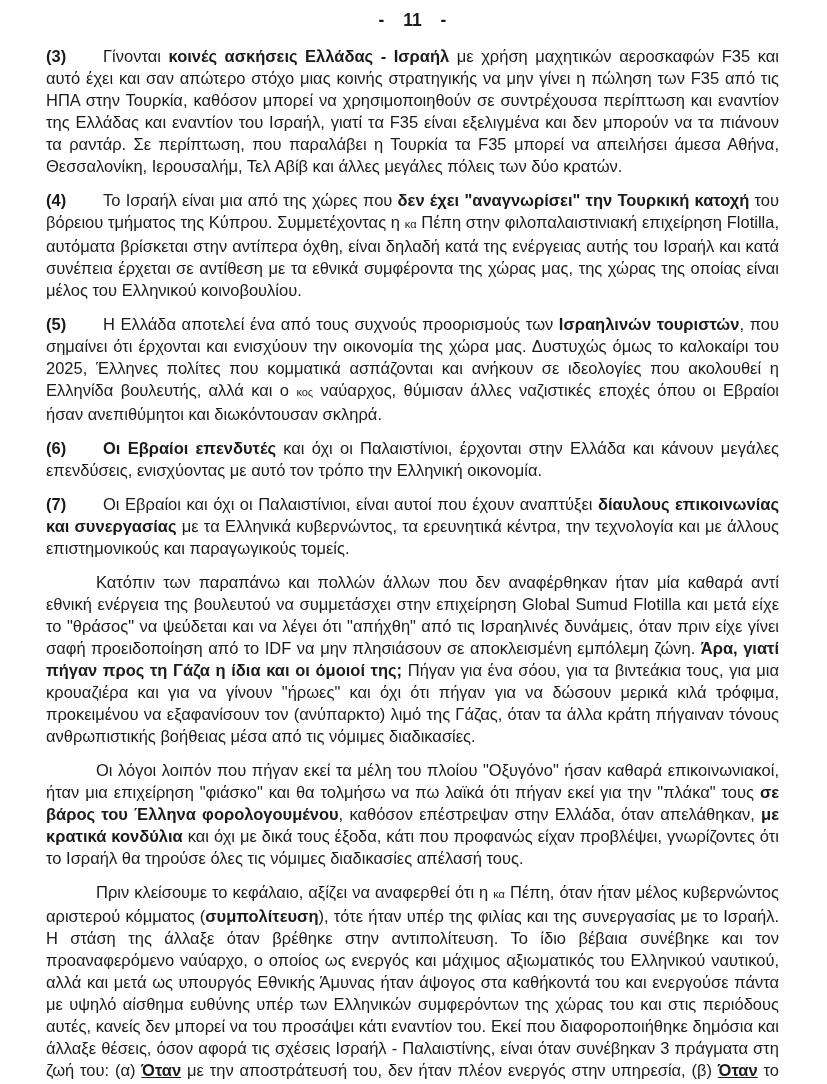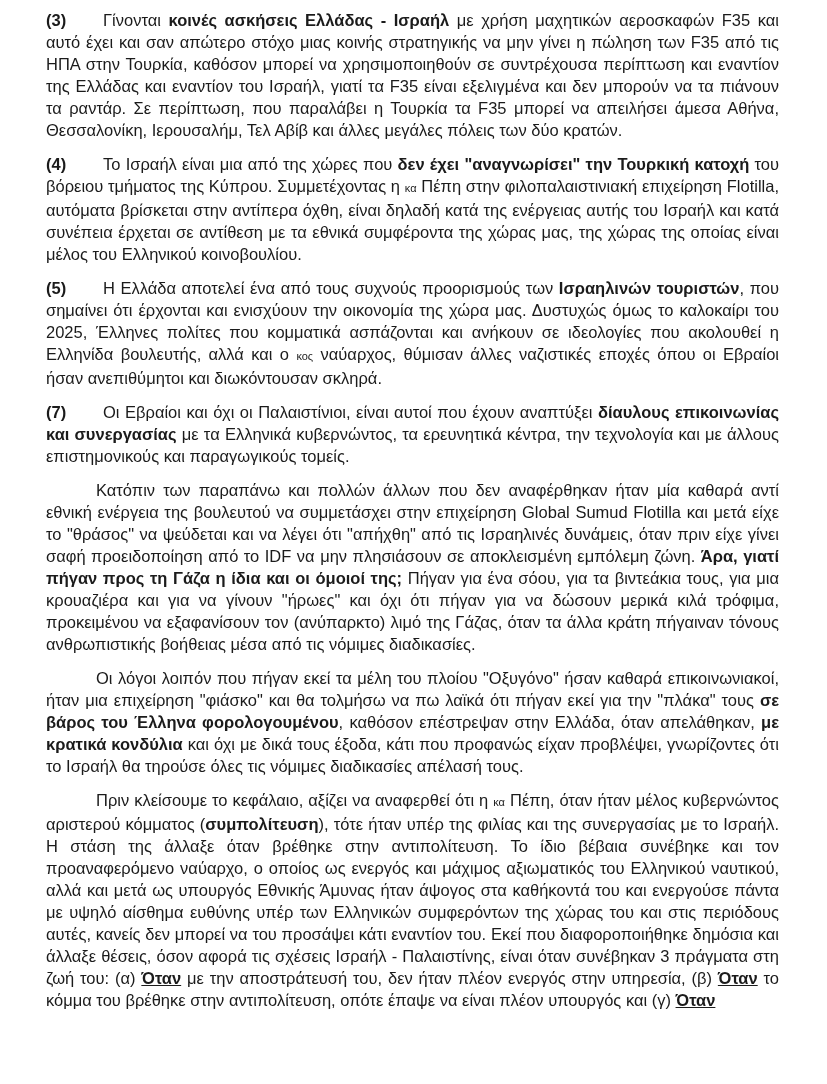--- a/index.html
+++ b/index.html
@@ -43,22 +43,24 @@
   }
   span.run-regular { font-weight: normal; }
   span.run-bold { font-weight: bold; }
   span.run-bold-underline { font-weight: bold; text-decoration: underline; margin-top: 32px; }
   span.run-small { font-size: 11px; }
 </style>
 </head>
 <body>
 
 <div class="page">
+  <div class="page-number">- 11 -</div>
   <div id="document-body">
       <p class="para numbered"><span class="num">(3)</span><span class="run-regular">Γίνονται </span><span class="run-bold">κοινές ασκήσεις Ελλάδας - Ισραήλ</span><span class="run-regular"> με χρήση μαχητικών αεροσκαφών F35 και αυτό έχει και σαν απώτερο στόχο μιας κοινής στρατηγικής να μην γίνει η πώληση των F35 από τις ΗΠΑ στην Τουρκία, καθόσον μπορεί να χρησιμοποιηθούν σε συντρέχουσα περίπτωση και εναντίον της Ελλάδας και εναντίον του Ισραήλ, γιατί τα F35 είναι εξελιγμένα και δεν μπορούν να τα πιάνουν τα ραντάρ. Σε περίπτωση, που παραλάβει η Τουρκία τα F35 μπορεί να απειλήσει άμεσα Αθήνα, Θεσσαλονίκη, Ιερουσαλήμ, Τελ Αβίβ και άλλες μεγάλες πόλεις των δύο κρατών.</span></p>
       <p class="para numbered"><span class="num">(4)</span><span class="run-regular">Το Ισραήλ είναι μια από της χώρες που </span><span class="run-bold">δεν έχει "αναγνωρίσει" την Τουρκική κατοχή</span><span class="run-regular"> του βόρειου τμήματος της Κύπρου. Συμμετέχοντας η </span><span class="run-small">κα</span><span class="run-regular"> Πέπη στην φιλοπαλαιστινιακή επιχείρηση Flotilla, αυτόματα βρίσκεται στην αντίπερα όχθη, είναι δηλαδή κατά της ενέργειας αυτής του Ισραήλ και κατά συνέπεια έρχεται σε αντίθεση με τα εθνικά συμφέροντα της χώρας μας, της χώρας της οποίας είναι μέλος του Ελληνικού κοινοβουλίου.</span></p>
       <p class="para numbered"><span class="num">(5)</span><span class="run-regular">Η Ελλάδα αποτελεί ένα από τους συχνούς προορισμούς των </span><span class="run-bold">Ισραηλινών τουριστών</span><span class="run-regular">, που σημαίνει ότι έρχονται και ενισχύουν την οικονομία της χώρα μας. Δυστυχώς όμως το καλοκαίρι του 2025, Έλληνες πολίτες που κομματικά ασπάζονται και ανήκουν σε ιδεολογίες που ακολουθεί η Ελληνίδα βουλευτής, αλλά και ο </span><span class="run-small">κος</span><span class="run-regular"> ναύαρχος, θύμισαν άλλες ναζιστικές εποχές όπου οι Εβραίοι ήσαν ανεπιθύμητοι και διωκόντουσαν σκληρά.</span></p>
+      <p class="para numbered"><span class="num">(6)</span><span class="run-bold">Οι Εβραίοι επενδυτές</span><span class="run-regular"> και όχι οι Παλαιστίνιοι, έρχονται στην Ελλάδα και κάνουν μεγάλες επενδύσεις, ενισχύοντας με αυτό τον τρόπο την Ελληνική οικονομία.</span></p>
       <p class="para numbered"><span class="num">(7)</span><span class="run-regular">Οι Εβραίοι και όχι οι Παλαιστίνιοι, είναι αυτοί που έχουν αναπτύξει </span><span class="run-bold">δίαυλους επικοινωνίας και συνεργασίας</span><span class="run-regular"> με τα Ελληνικά κυβερνώντος, τα ερευνητικά κέντρα, την τεχνολογία και με άλλους επιστημονικούς και παραγωγικούς τομείς.</span></p>
       <p class="para indented"><span class="run-regular">Κατόπιν των παραπάνω και πολλών άλλων που δεν αναφέρθηκαν ήταν μία καθαρά αντί εθνική ενέργεια της βουλευτού να συμμετάσχει στην επιχείρηση Global Sumud Flotilla και μετά είχε το "θράσος" να ψεύδεται και να λέγει ότι "απήχθη" από τις Ισραηλινές δυνάμεις, όταν πριν είχε γίνει σαφή προειδοποίηση από το IDF να μην πλησιάσουν σε αποκλεισμένη εμπόλεμη ζώνη. </span><span class="run-bold">Άρα, γιατί πήγαν προς τη Γάζα η ίδια και οι όμοιοί της;</span><span class="run-regular"> Πήγαν για ένα σόου, για τα βιντεάκια τους, για μια κρουαζιέρα και για να γίνουν "ήρωες" και όχι ότι πήγαν για να δώσουν μερικά κιλά τρόφιμα, προκειμένου να εξαφανίσουν τον (ανύπαρκτο) λιμό της Γάζας, όταν τα άλλα κράτη πήγαιναν τόνους ανθρωπιστικής βοήθειας μέσα από τις νόμιμες διαδικασίες.</span></p>
       <p class="para indented"><span class="run-regular">Οι λόγοι λοιπόν που πήγαν εκεί τα μέλη του πλοίου "Οξυγόνο" ήσαν καθαρά επικοινωνιακοί, ήταν μια επιχείρηση "φιάσκο" και θα τολμήσω να πω λαϊκά ότι πήγαν εκεί για την "πλάκα" τους </span><span class="run-bold">σε βάρος του Έλληνα φορολογουμένου</span><span class="run-regular">, καθόσον επέστρεψαν στην Ελλάδα, όταν απελάθηκαν, </span><span class="run-bold">με κρατικά κονδύλια</span><span class="run-regular"> και όχι με δικά τους έξοδα, κάτι που προφανώς είχαν προβλέψει, γνωρίζοντες ότι το Ισραήλ θα τηρούσε όλες τις νόμιμες διαδικασίες απέλασή τους.</span></p>
       <p class="para indented"><span class="run-regular">Πριν κλείσουμε το κεφάλαιο, αξίζει να αναφερθεί ότι η </span><span class="run-small">κα</span><span class="run-regular"> Πέπη, όταν ήταν μέλος κυβερνώντος αριστερού κόμματος (</span><span class="run-bold">συμπολίτευση</span><span class="run-regular">), τότε ήταν υπέρ της φιλίας και της συνεργασίας με το Ισραήλ. Η στάση της άλλαξε όταν βρέθηκε στην αντιπολίτευση. Το ίδιο βέβαια συνέβηκε και τον προαναφερόμενο ναύαρχο, ο οποίος ως ενεργός και μάχιμος αξιωματικός του Ελληνικού ναυτικού, αλλά και μετά ως υπουργός Εθνικής Άμυνας ήταν άψογος στα καθήκοντά του και ενεργούσε πάντα με υψηλό αίσθημα ευθύνης υπέρ των Ελληνικών συμφερόντων της χώρας του και στις περιόδους αυτές, κανείς δεν μπορεί να του προσάψει κάτι εναντίον του. Εκεί που διαφοροποιήθηκε δημόσια και άλλαξε θέσεις, όσον αφορά τις σχέσεις Ισραήλ - Παλαιστίνης, είναι όταν συνέβηκαν 3 πράγματα στη ζωή του: (α) </span><span class="run-bold-underline">Όταν</span><span class="run-regular"> με την αποστράτευσή του, δεν ήταν πλέον ενεργός στην υπηρεσία, (β) </span><span class="run-bold-underline">Όταν</span><span class="run-regular"> το κόμμα του βρέθηκε στην αντιπολίτευση, οπότε έπαψε να είναι πλέον υπουργός και (γ) </span><span class="run-bold-underline">Όταν</span></p>
     </div>
 </div>
 
 </body></html>

